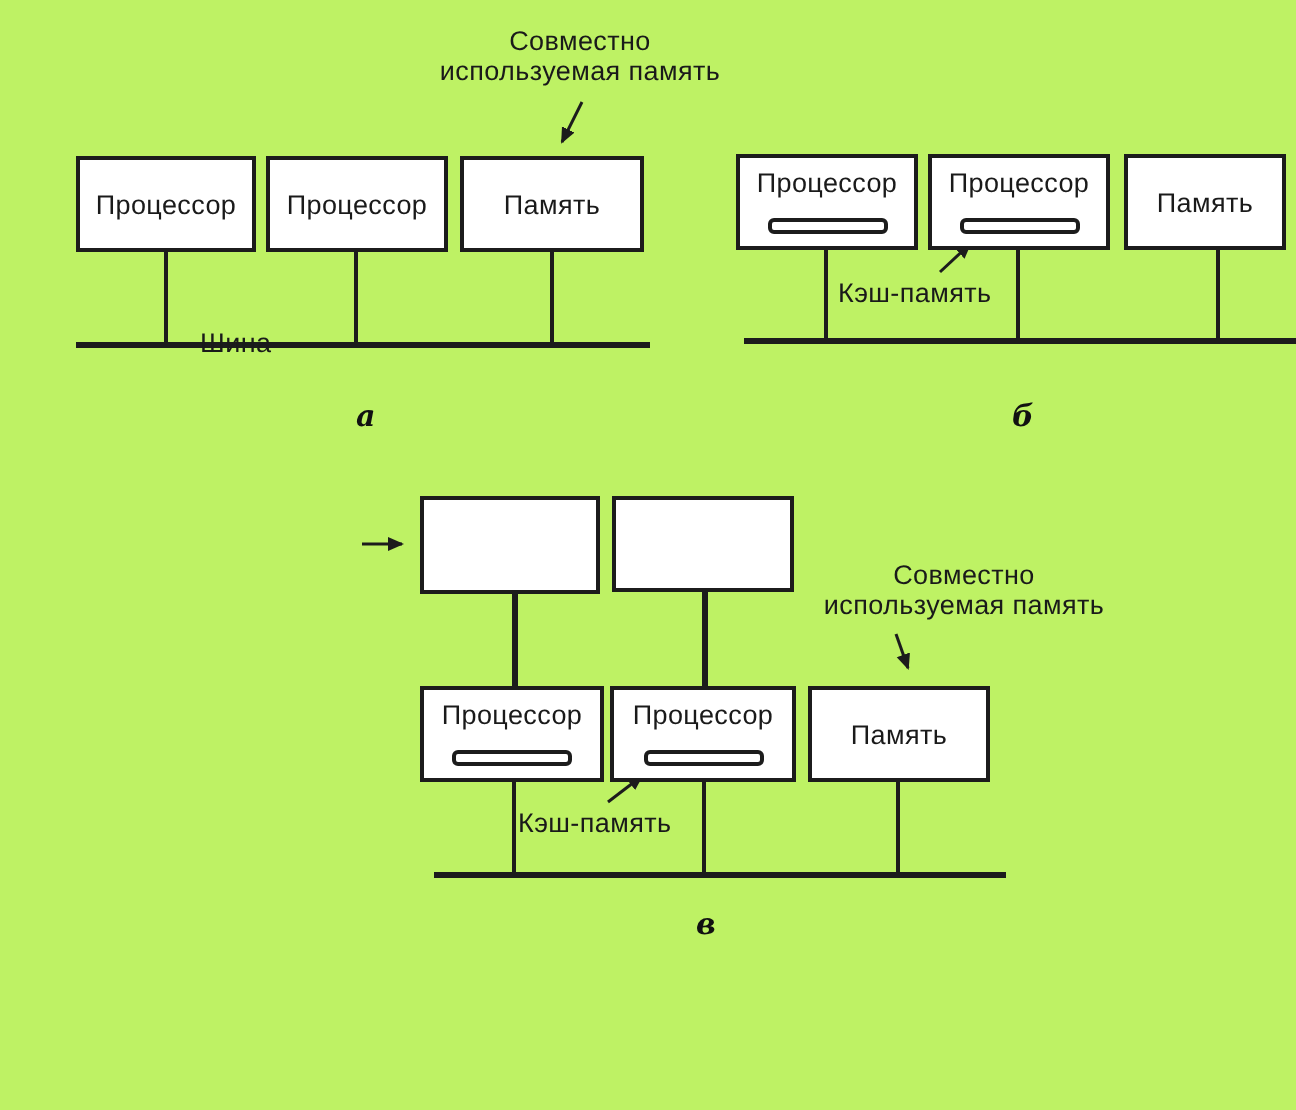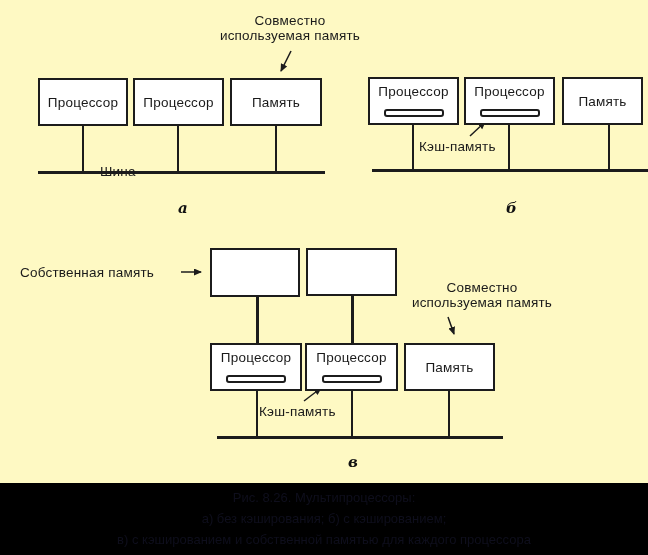--- a/index.html
+++ b/index.html
@@ -1,17 +1,17 @@
 <!DOCTYPE html>
 <html><head>
 <meta charset="utf-8">
 <style>
   html,body{margin:0;padding:0;background:#ffffff;}
   .canvas{
-    position:relative;width:648px;height:555px;background:#fef9c3;
+    position:relative;width:648px;height:555px;background:#bef264;
     font-family:"Liberation Sans",sans-serif;color:#1a1a1a;overflow:hidden;
   }
   .overlay{position:absolute;left:0;top:0;pointer-events:none;}
   .box{
     position:absolute;border:2px solid #1c1c1c;background:#ffffff;
     display:flex;justify-content:center;align-items:center;
     font-size:13.5px;letter-spacing:.2px;box-sizing:border-box;
   }
   .box.cached{align-items:flex-start;padding-top:5px;}
   .cache{
@@ -90,21 +90,20 @@
   </div>
 
   <div class="vline" style="left:412px;top:125px;height:45px;"></div>
   <div class="vline" style="left:508px;top:125px;height:45px;"></div>
   <div class="vline" style="left:608px;top:125px;height:45px;"></div>
   <div class="hline" style="left:372px;top:169px;width:276px;"></div>
 
   <div class="lbl" style="left:419px;top:139px;">Кэш-память</div>
   <div class="panel" style="left:506px;top:199px;">б</div>
 
-  <div class="lbl" style="left:20px;top:265px;">Собственная память</div>
 
   <div class="box" style="left:210px;top:248px;width:90px;height:49px;"></div>
   <div class="box" style="left:306px;top:248px;width:91px;height:48px;"></div>
 
   <div class="vline thick" style="left:256px;top:297px;height:46px;"></div>
   <div class="vline thick" style="left:351px;top:296px;height:47px;"></div>
 
   <div class="lbl center" style="left:392px;top:280px;width:180px;">
     <div>Совместно</div>
     <div>используемая память</div>
@@ -124,19 +123,14 @@
 
   <div class="lbl" style="left:259px;top:404px;">Кэш-память</div>
 
   <div class="vline" style="left:256px;top:391px;height:46px;"></div>
   <div class="vline" style="left:351px;top:391px;height:46px;"></div>
   <div class="vline" style="left:448px;top:391px;height:46px;"></div>
   <div class="hline" style="left:217px;top:436px;width:286px;"></div>
 
   <div class="panel" style="left:348px;top:453px;">в</div>
 
-  <div class="caption">
-    <div>Рис. 8.26. Мультипроцессоры:</div>
-    <div>а) без кэширования; б) с кэшированием;</div>
-    <div>в) с кэшированием и собственной памятью для каждого процессора</div>
-  </div>
 
 </div>
 
 </body></html>

